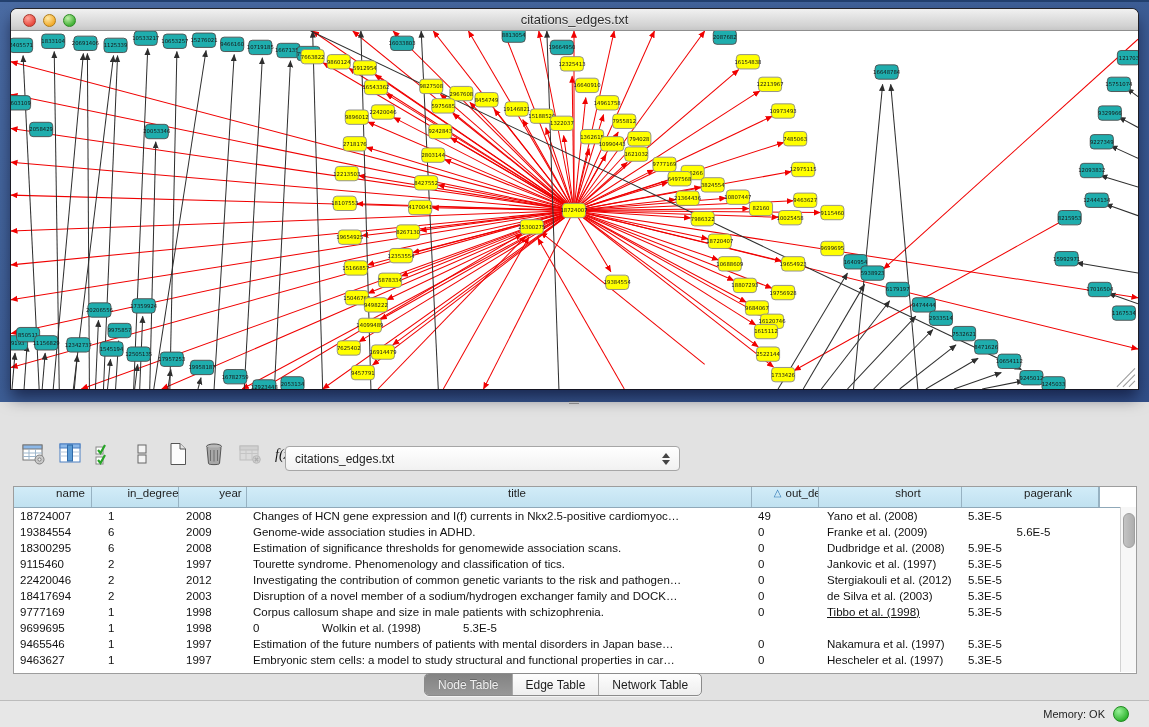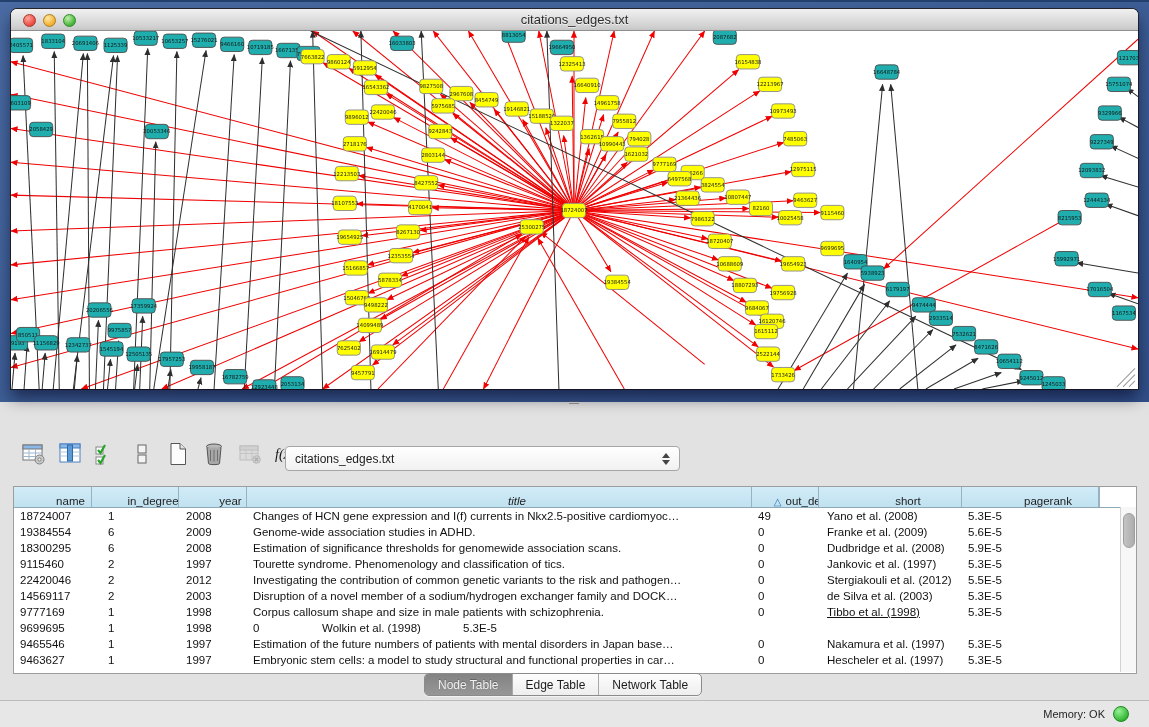--- a/index.html
+++ b/index.html
@@ -54,21 +54,21 @@
   .net-select .val{flex:1;padding-left:9px;font-size:12px;color:#1d1d1d;}
   .stepper{width:18px;display:flex;flex-direction:column;align-items:center;gap:2px;padding-right:4px;}
   .stepper .up{width:0;height:0;border-left:4px solid transparent;border-right:4px solid transparent;border-bottom:5px solid #444;}
   .stepper .down{width:0;height:0;border-left:4px solid transparent;border-right:4px solid transparent;border-top:5px solid #444;}
 
   
   .tbl{position:absolute;left:13px;top:58px;width:1122px;height:186px;background:#fff;
        border:1px solid #9d9d9d;overflow:hidden;}
   .thead{display:flex;height:20px;background:linear-gradient(#d2ecf8,#c0e1f0);
          border-bottom:1px solid #8fa8b8;}
-  .th{box-sizing:border-box;display:flex;align-items:flex-end;justify-content:center;
+  .th{box-sizing:border-box;display:flex;align-items:flex-start;justify-content:center;
       font-size:11.5px;color:#1e1e1e;border-right:1px solid #97b2c2;overflow:hidden;white-space:nowrap;padding-left:36px;}
   .th.fill{flex:1;background:#fff;border-right:none;border-left:1px solid #97b2c2;}
   .th .sort{color:#2f78b5;font-size:10px;margin-right:4px;}
   .tbody{position:relative;}
   .tr{display:flex;height:16px;background:#fff;}
   .td{box-sizing:border-box;font-size:11.5px;color:#111;line-height:16px;
       overflow:hidden;white-space:nowrap;padding-left:6px;}
   .td.c1{padding-left:16px;}
   .td.c2{padding-left:7px;}
   .td.c4{padding-left:6px;}
@@ -846,21 +846,21 @@
       <div class="thead" id="thead">
           <div class="th" style="width: 78px;">
             <span>name</span>
           </div>
           <div class="th" style="width: 87px;">
             <span>in_degree</span>
           </div>
           <div class="th" style="width: 68px;">
             <span>year</span>
           </div>
-          <div class="th" style="width: 505px; font-style: italic;">
+          <div class="th" style="width: 505px;">
             <span>title</span>
           </div>
           <div class="th" style="width: 67px;">
             <span class="sort">△</span>
             <span>out_de…</span>
           </div>
           <div class="th" style="width: 143px;">
             <span>short</span>
           </div>
           <div class="th" style="width: 137px;">
@@ -878,21 +878,21 @@
             <div class="td c5" style="width: 143px;">Yano et al. (2008)</div>
             <div class="td c6" style="width: 137px;">5.3E-5</div>
           </div>
           <div class="tr">
             <div class="td c0" style="width: 78px;">19384554</div>
             <div class="td c1" style="width: 87px;">6</div>
             <div class="td c2" style="width: 68px;">2009</div>
             <div class="td c3" style="width: 505px;">Genome-wide association studies in ADHD.</div>
             <div class="td c4" style="width: 67px;">0</div>
             <div class="td c5" style="width: 143px;">Franke et al. (2009)</div>
-            <div class="td c6" style="width: 137px;">5.6E-5</div>
+            <div class="td c6" style="width: 137px; text-align: center;">5.6E-5</div>
           </div>
           <div class="tr">
             <div class="td c0" style="width: 78px;">18300295</div>
             <div class="td c1" style="width: 87px;">6</div>
             <div class="td c2" style="width: 68px;">2008</div>
             <div class="td c3" style="width: 505px;">Estimation of significance thresholds for genomewide association scans.</div>
             <div class="td c4" style="width: 67px;">0</div>
             <div class="td c5" style="width: 143px;">Dudbridge et al. (2008)</div>
             <div class="td c6" style="width: 137px;">5.9E-5</div>
           </div>
@@ -908,21 +908,21 @@
           <div class="tr">
             <div class="td c0" style="width: 78px;">22420046</div>
             <div class="td c1" style="width: 87px;">2</div>
             <div class="td c2" style="width: 68px;">2012</div>
             <div class="td c3" style="width: 505px;">Investigating the contribution of common genetic variants to the risk and pathogen…</div>
             <div class="td c4" style="width: 67px;">0</div>
             <div class="td c5" style="width: 143px;">Stergiakouli et al. (2012)</div>
             <div class="td c6" style="width: 137px;">5.5E-5</div>
           </div>
           <div class="tr">
-            <div class="td c0" style="width: 78px;">14569117</div>
+            <div class="td c0" style="width: 78px;">18417694</div>
             <div class="td c1" style="width: 87px;">2</div>
             <div class="td c2" style="width: 68px;">2003</div>
             <div class="td c3" style="width: 505px;">Disruption of a novel member of a sodium/hydrogen exchanger family and DOCK…</div>
             <div class="td c4" style="width: 67px;">0</div>
             <div class="td c5" style="width: 143px;">de Silva et al. (2003)</div>
             <div class="td c6" style="width: 137px;">5.3E-5</div>
           </div>
           <div class="tr">
             <div class="td c0" style="width: 78px;">9777169</div>
             <div class="td c1" style="width: 87px;">1</div>

